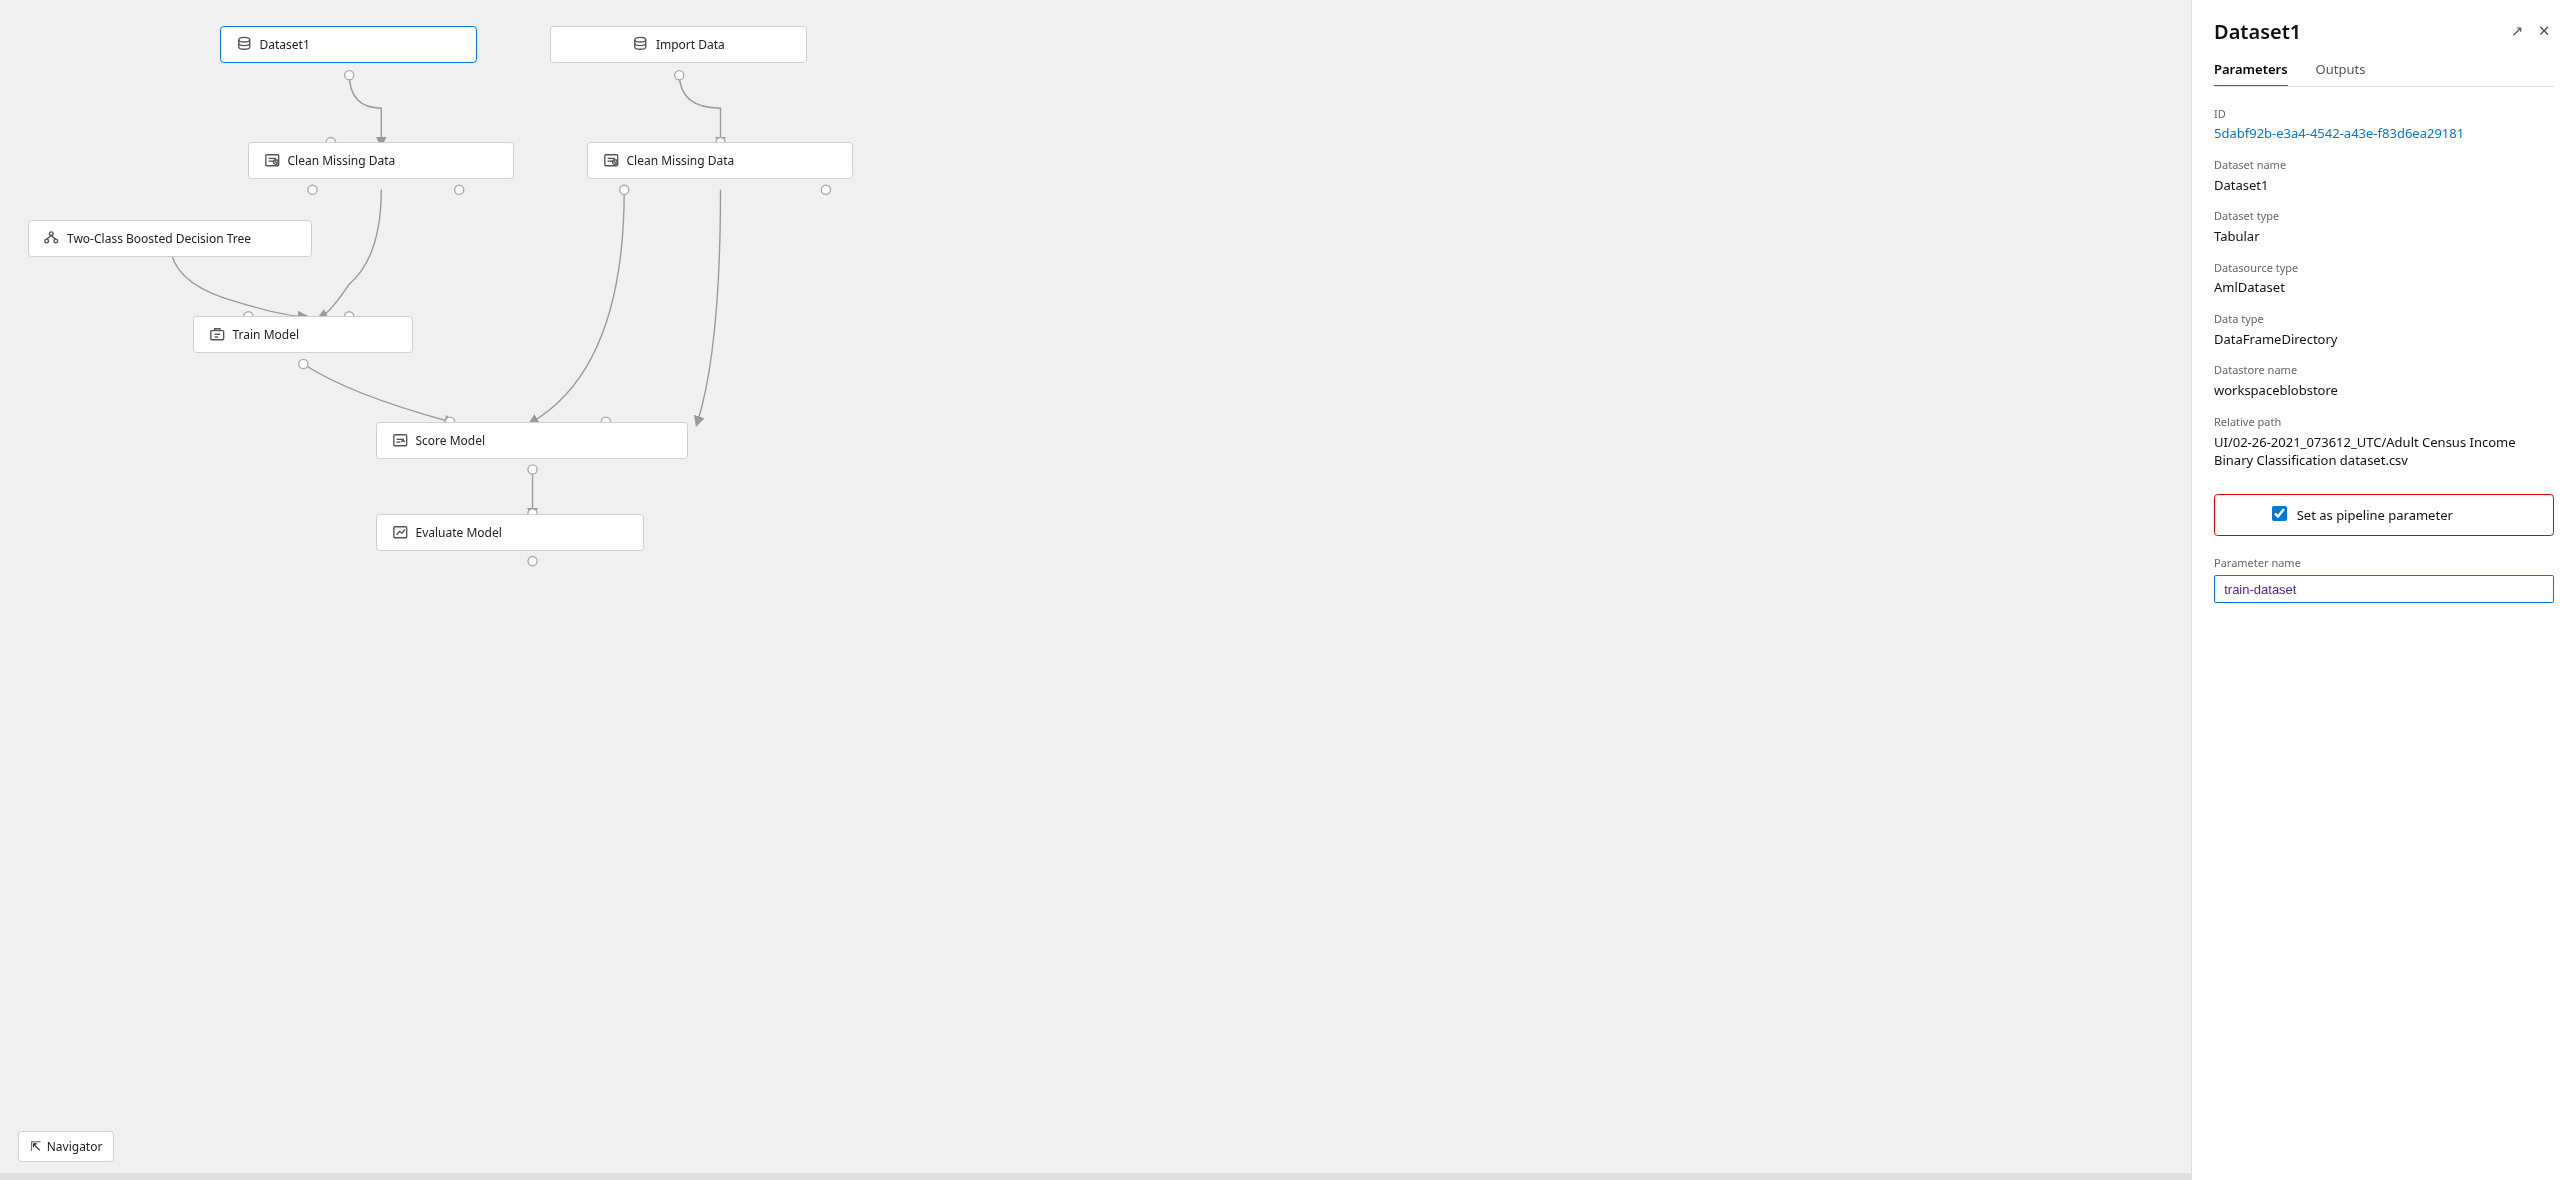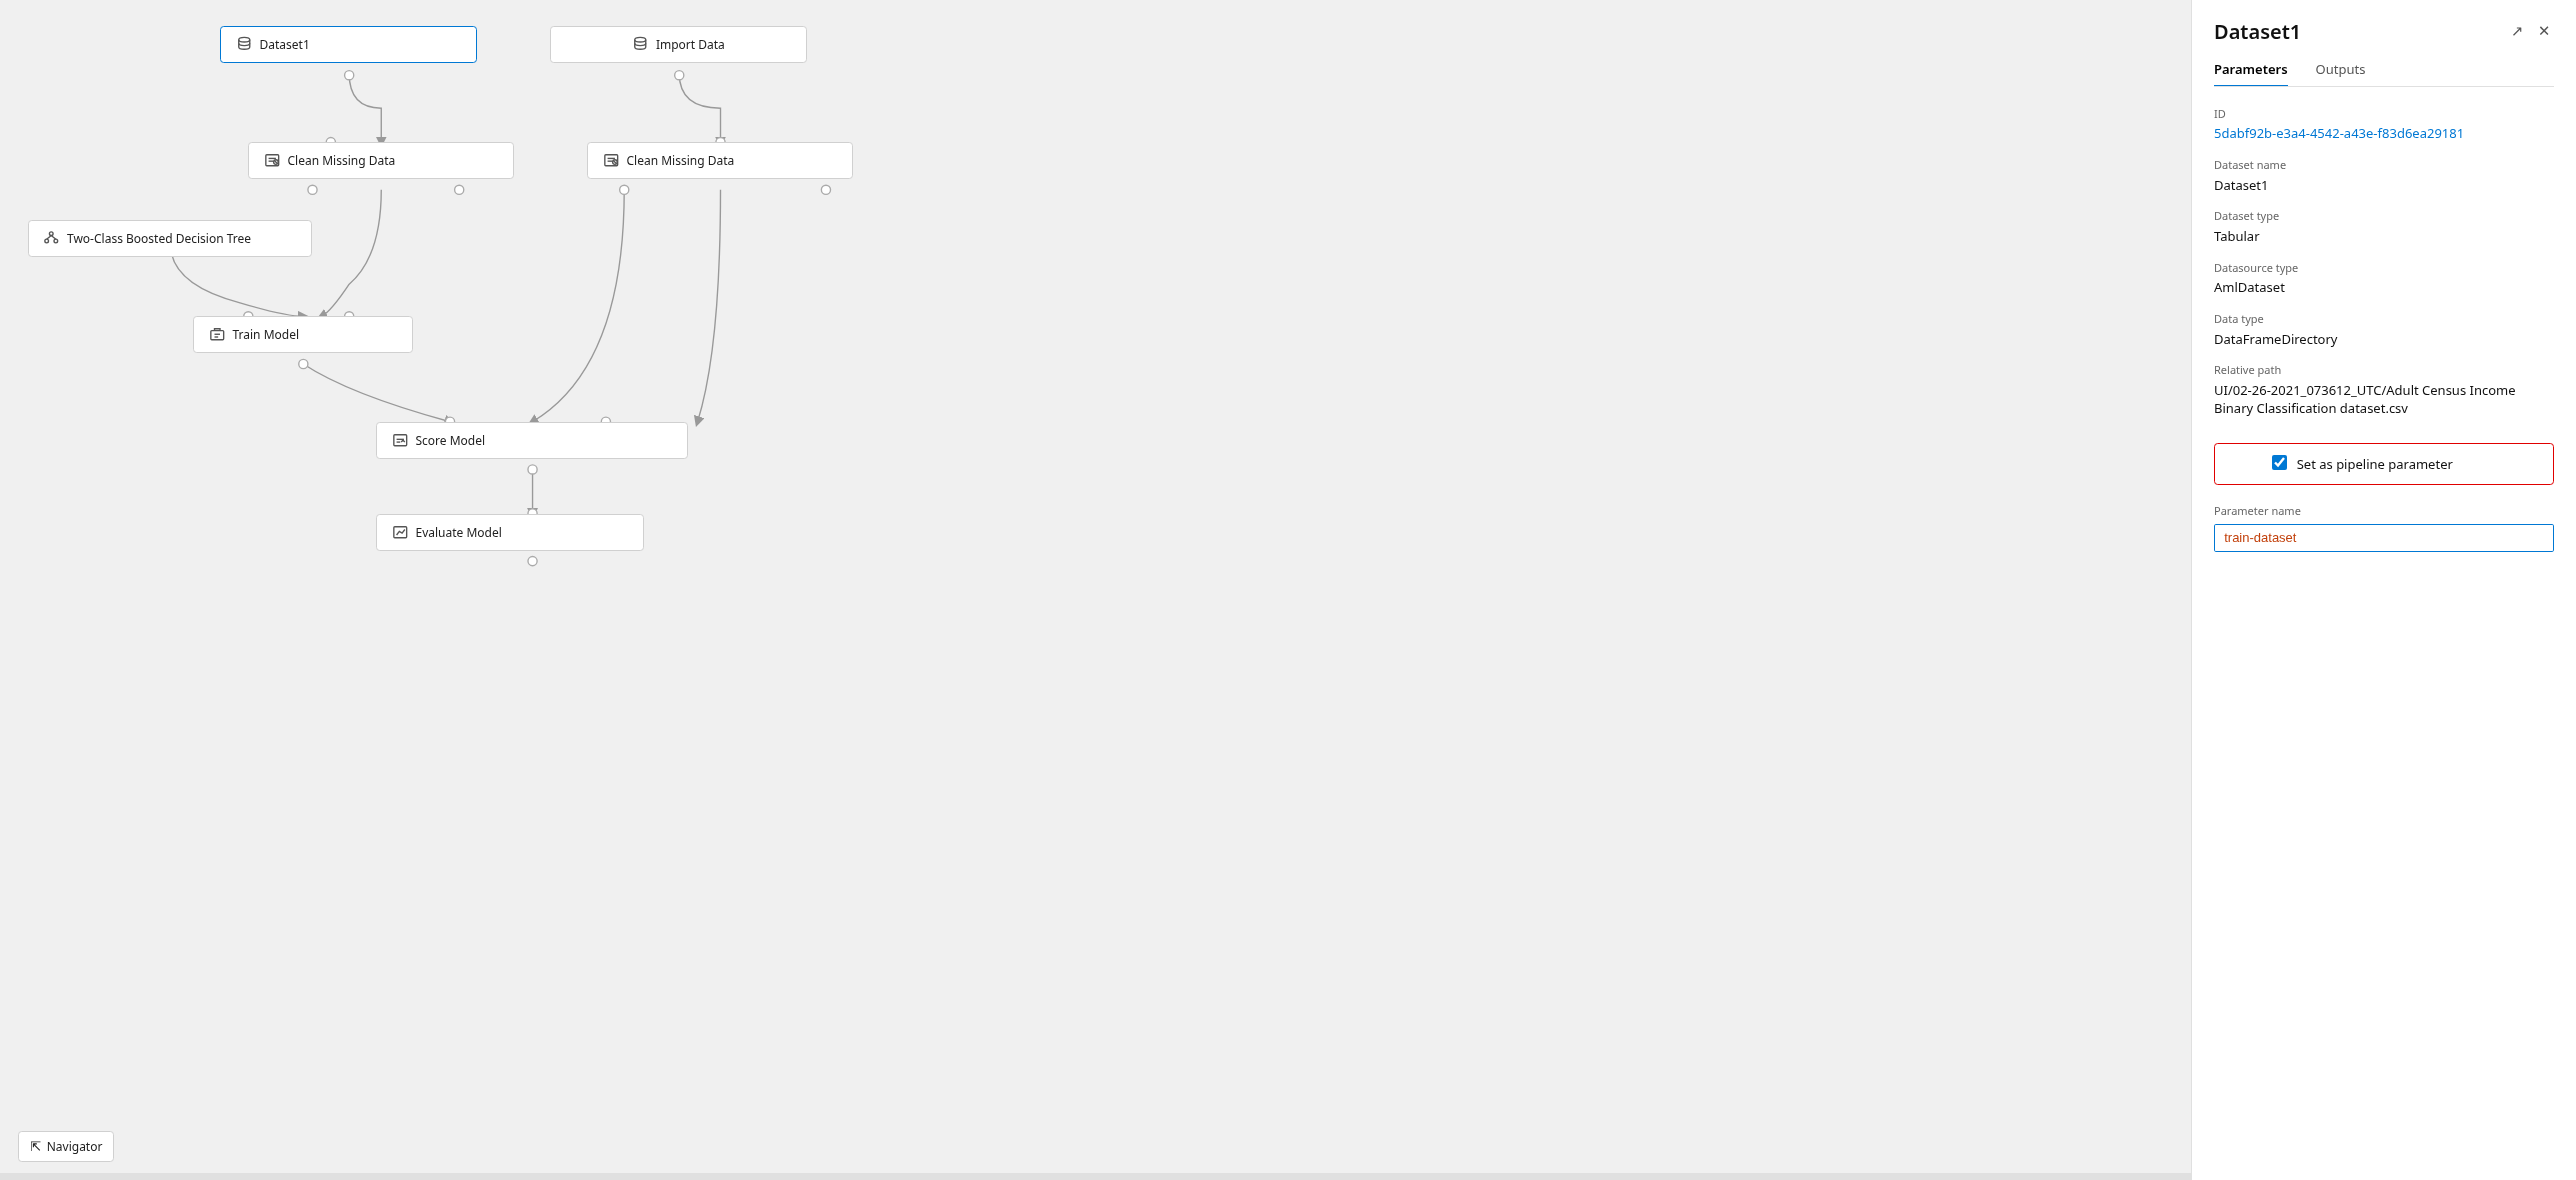--- a/index.html
+++ b/index.html
@@ -204,21 +204,21 @@
       color: #666;
       margin-bottom: 5.5px;
     }
 
     .param-name-input {
       width: 100%;
       border: 1.4px solid #0078d4;
       border-radius: 1.8px;
       padding: 5.5px 9.2px;
       font-size: 13px;
-      color: #c2410c;
+      color: #4c1d95;
       outline: none;
     }
   </style>
 </head>
 <body>
 
 <div class="canvas-area">
 
   <svg class="svg-overlay" viewBox="0 0 2388 1287" width="2191" height="1181">
 
@@ -418,20 +418,24 @@
   <div class="param-row">
     <div class="param-label">Datasource type</div>
     <div class="param-value">AmlDataset</div>
   </div>
 
   <div class="param-row">
     <div class="param-label">Data type</div>
     <div class="param-value">DataFrameDirectory</div>
   </div>
 
+  <div class="param-row">
+    <div class="param-label">Datastore name</div>
+    <div class="param-value">workspaceblobstore</div>
+  </div>
 
   <div class="param-row">
     <div class="param-label">Relative path</div>
     <div class="param-value">UI/02-26-2021_073612_UTC/Adult Census Income Binary Classification dataset.csv</div>
   </div>
 
   <div class="checkbox-section">
     <div class="checkbox-wrapper">
       <input type="checkbox" class="checkbox-input" checked="" style="">
       <label class="checkbox-label">Set as pipeline parameter</label>

